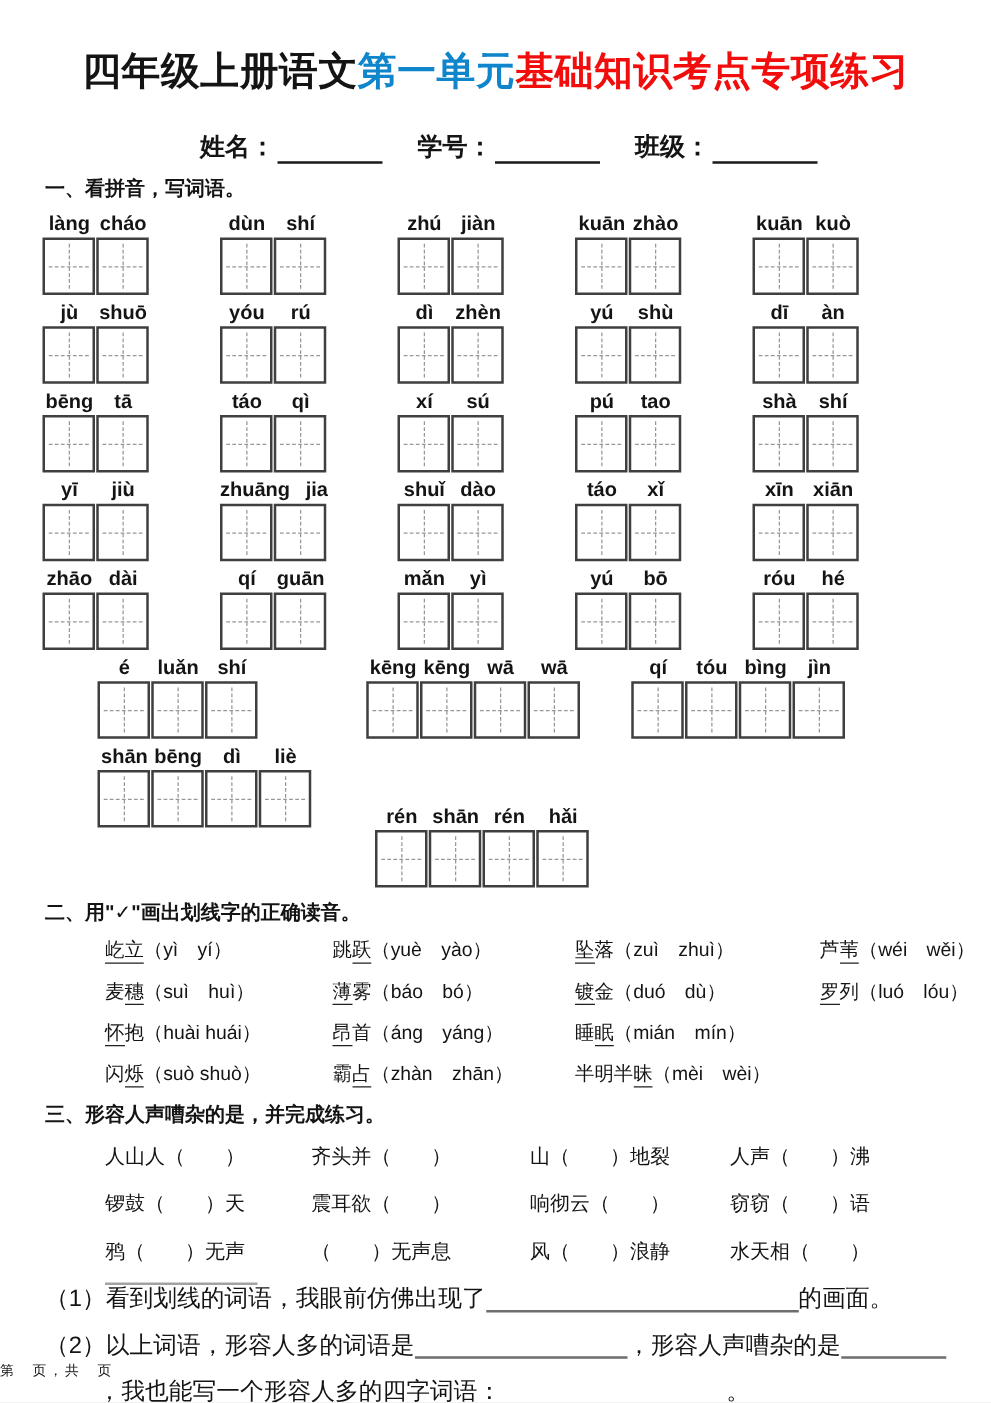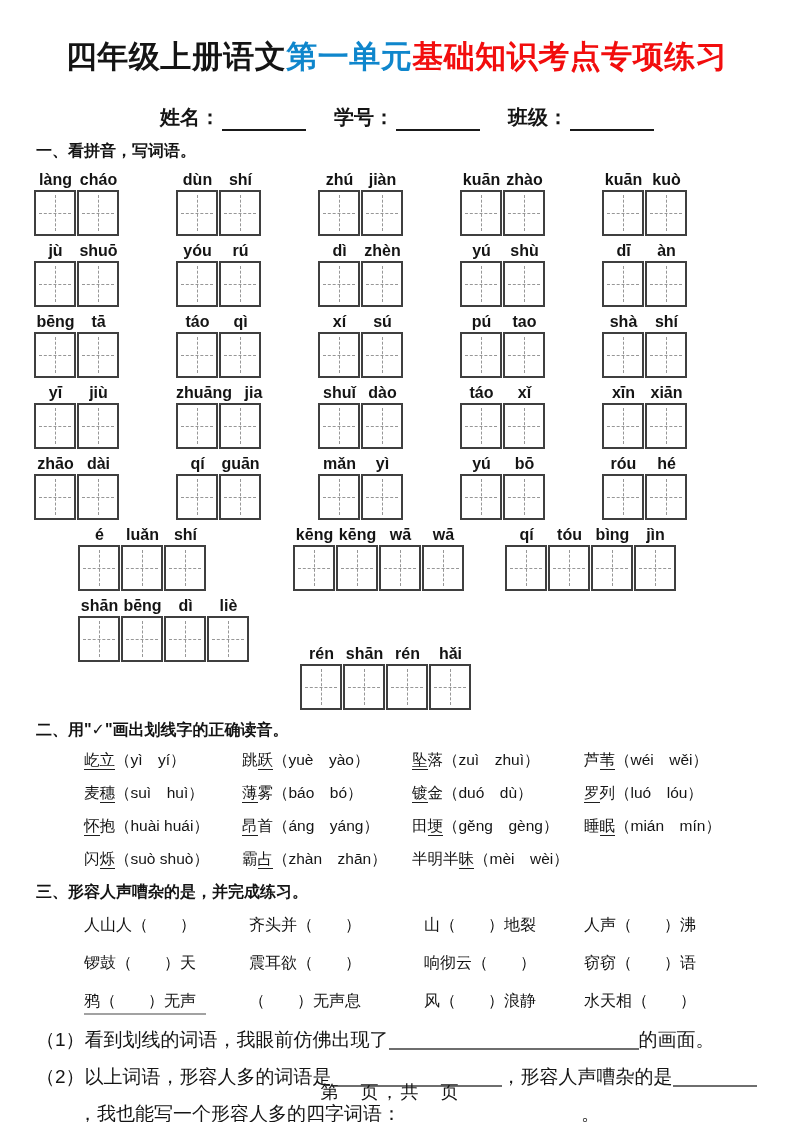--- a/index.html
+++ b/index.html
@@ -25,36 +25,36 @@
   .py span{min-width:43px;text-align:center;font-size:16px;font-weight:bold;white-space:nowrap;line-height:19px;}
   .boxes{display:flex;}
   .tian{width:42px;height:46px;box-sizing:border-box;border:2px solid #3f3f3f;margin-right:1px;position:relative;background:#fff;}
   .tian::before{content:"";position:absolute;top:3px;bottom:3px;left:50%;border-left:1px dashed #979797;}
   .tian::after{content:"";position:absolute;left:3px;right:3px;top:50%;border-top:1px dashed #979797;}
   #s1 .py-row:nth-child(6) .group:nth-child(2){margin-left:86px;}
   #s1 .py-row:nth-child(6) .group:nth-child(3){margin-left:40px;}
   #s1 .py-row:nth-child(7) .group:nth-child(2){margin-left:50px;margin-top:48px;}
   
   #s2{margin:9px 0 0 84px;font-size:15.5px;}
-  .read-row{display:grid;grid-template-columns:158px 170px 172px auto;margin-bottom:12px;}
+  .read-row{display:grid;grid-template-columns:158px 170px 172px auto;margin-bottom:12px;gap:24px;}
   .read-item{white-space:nowrap;}
   .ul{border-bottom:1.5px solid #1f1f1f;padding-bottom:1px;}
   
   #s3{margin:12px 0 0 84px;font-size:16px;}
   .idiom-row{display:grid;grid-template-columns:165px 175px 160px auto;margin-bottom:17px;}
   .idiom-item{white-space:nowrap;}
-  .gul{border-bottom:2.5px solid #a2a2a2;padding-bottom:4px;padding-right:10px;}
+  .gul{border-bottom:2.5px solid #a2a2a2;padding-bottom:16px;padding-right:10px;}
   
   #qs{margin:4px 36px 0 36px;font-size:19px;}
   .q-line{display:flex;align-items:flex-end;margin-bottom:16px;line-height:21px;}
   .q-line span.txt{white-space:nowrap;}
   .blank{display:inline-block;border-bottom:2px solid #6e6e6e;height:16px;}
   .blank.fill{flex:1;}
   
-  .footer{position:absolute;left:0;right:12px;bottom:18px;text-align:center;font-size:18px;letter-spacing:2px;}
+  .footer{position:absolute;left:0;right:12px;bottom:18px;text-align:left;font-size:11px;letter-spacing:2px;}
 </style>
 </head>
 <body>
 
 <div class="page">
 
   <h1 class="title"><span>四年级上册语文</span><span style="color: rgb(15, 134, 204);">第一单元</span><span style="color: rgb(242, 13, 13);">基础知识考点专项练习</span></h1>
 
   <div class="stu-row">
     <div class="stu-field">
@@ -417,21 +417,20 @@
       </div>
       <div class="read-row">
         <div class="read-item"><span>麦</span><span class="ul">穗</span><span class="rd">（suì　huì）</span></div>
         <div class="read-item"><span class="ul">薄</span><span>雾</span><span class="rd">（báo　bó）</span></div>
         <div class="read-item"><span class="ul">镀</span><span>金</span><span class="rd">（duó　dù）</span></div>
         <div class="read-item"><span class="ul">罗</span><span>列</span><span class="rd">（luó　lóu）</span></div>
       </div>
       <div class="read-row">
         <div class="read-item"><span class="ul">怀</span><span>抱</span><span class="rd">（huài huái）</span></div>
         <div class="read-item"><span class="ul">昂</span><span>首</span><span class="rd">（áng　yáng）</span></div>
-        <div class="read-item"><span>田</span><span class="ul">埂</span><span class="rd">（gěng　gèng）</span></div>
         <div class="read-item"><span>睡</span><span class="ul">眠</span><span class="rd">（mián　mín）</span></div>
       </div>
       <div class="read-row">
         <div class="read-item"><span>闪</span><span class="ul">烁</span><span class="rd">（suò shuò）</span></div>
         <div class="read-item"><span>霸</span><span class="ul">占</span><span class="rd">（zhàn　zhān）</span></div>
         <div class="read-item"><span>半明半</span><span class="ul">昧</span><span class="rd">（mèi　wèi）</span></div>
       </div>
     </div>
 
   <div class="sec-head">三、形容人声嘈杂的是，并完成练习。</div>

